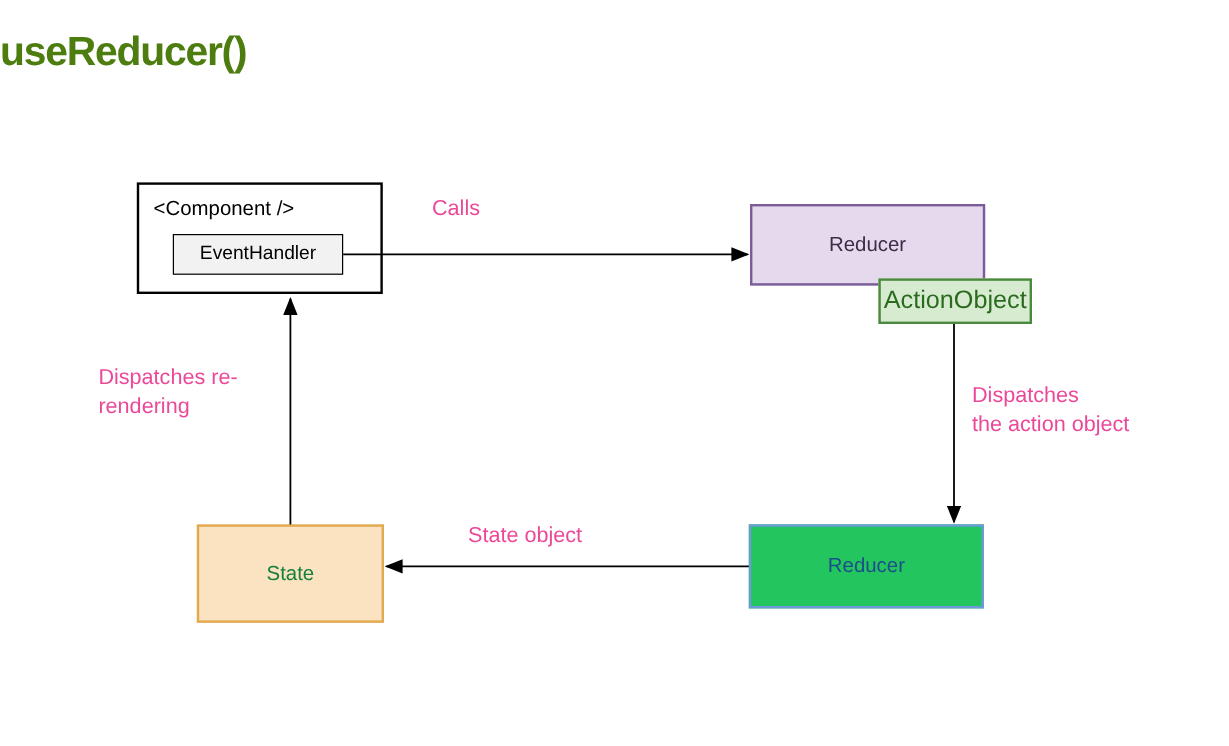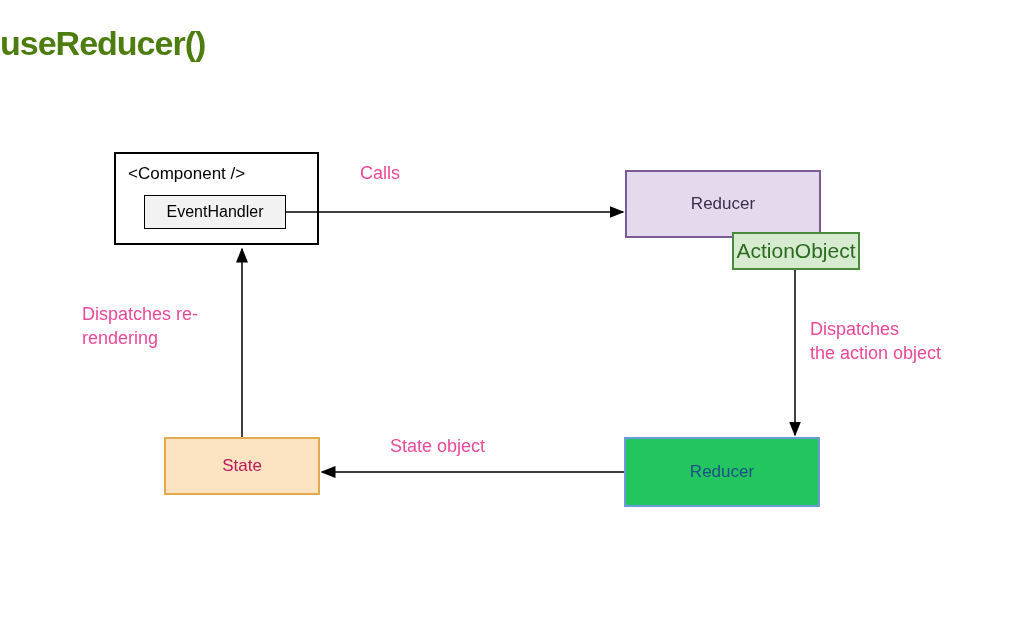--- a/index.html
+++ b/index.html
@@ -82,24 +82,24 @@
       width: 196px;
       height: 70px;
       background: #22c55e;
       border: 2px solid #6a9bd8;
       color: #1c4f8a;
     }
     .state-box {
       left: 164px;
       top: 437px;
       width: 156px;
-      height: 58px;
+      height: 82px;
       background: #fbe3c2;
       border: 2px solid #e2a94f;
-      color: #be185d;
+      color: #15803d;
     }
     .edge-label {
       position: absolute;
       font-size: 18px;
       color: #ec4899;
       line-height: 1.35;
     }
     .lbl-calls { left: 360px; top: 161px; width: 230px; }
     .lbl-dispatches { left: 810px; top: 317px; width: 170px; }
     .lbl-stateupdate { left: 390px; top: 434px; width: 180px; }

